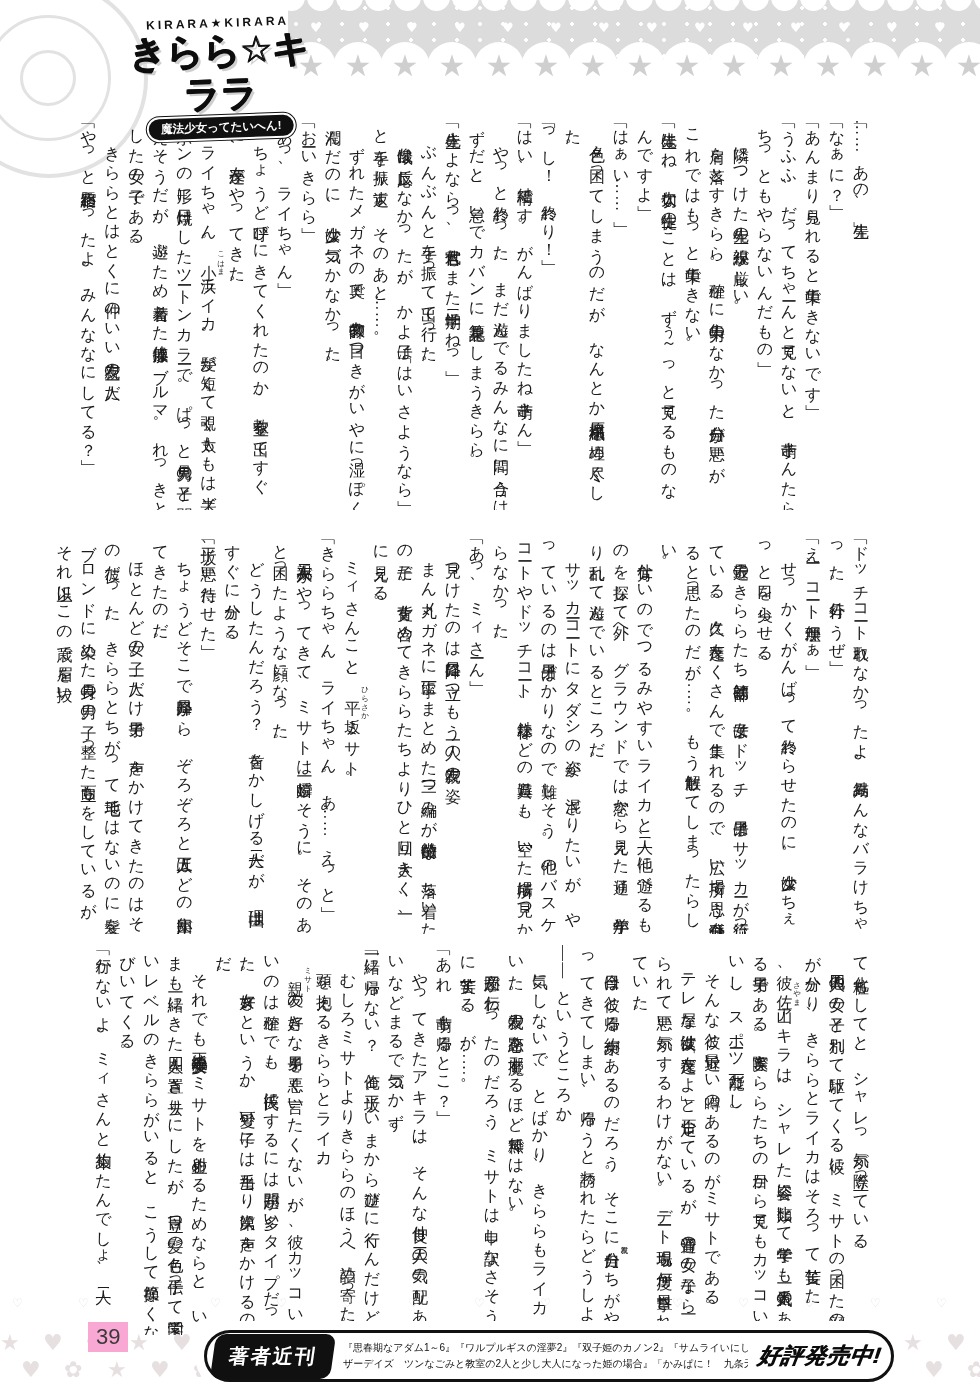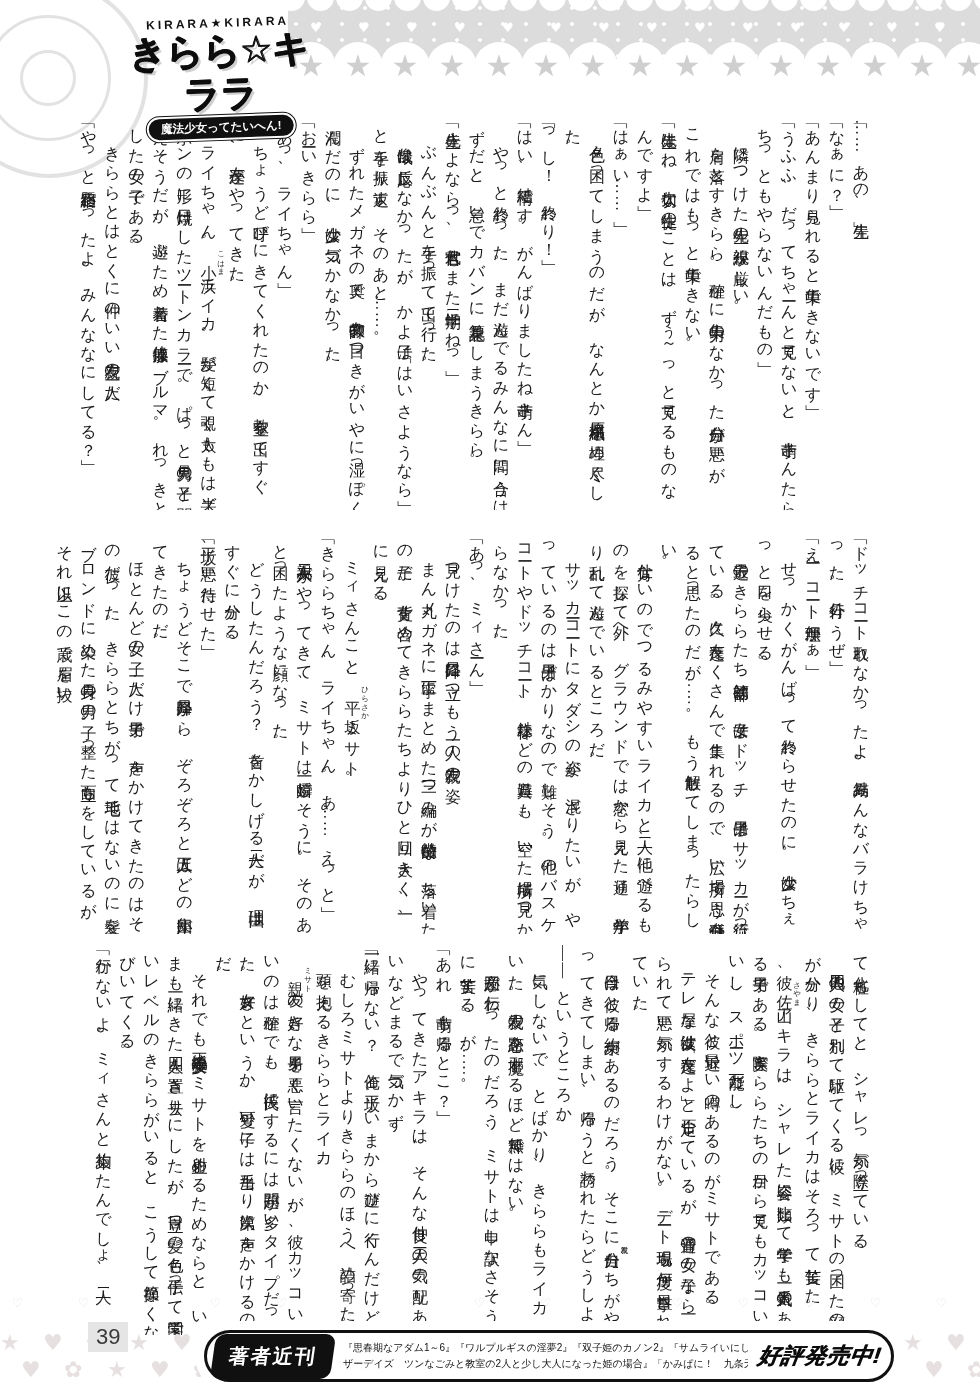--- a/index.html
+++ b/index.html
@@ -47,21 +47,21 @@
   .band3{top:945px;height:390px;}
 
   
   .bow-row{position:absolute;left:0;top:1296px;width:980px;height:20px;z-index:0;}
   .bow-row span{position:absolute;font-size:12px;color:#e7e2e2;font-family:"DejaVu Sans",sans-serif;}
   .bottom-pattern{position:absolute;left:0;top:1328px;width:980px;height:56px;z-index:0;}
   .bottom-pattern .motif{position:absolute;font-size:22px;color:var(--motif,#e7e0e0);
         font-family:"DejaVu Sans",sans-serif;line-height:1;}
 
   .page-num{position:absolute;left:88px;top:1322px;z-index:2;font-size:22px;color:#3a3a3a;
-        font-family:"Liberation Sans","DejaVu Sans",sans-serif;background:#e5e5e5;padding:2px 8px;}
+        font-family:"Liberation Sans","DejaVu Sans",sans-serif;background:#f9a8d4;padding:2px 8px;}
 
   
   .footer-pill{position:absolute;left:204px;top:1330px;width:690px;height:52px;z-index:2;
         background:#fff;border:3px solid var(--border,#111);border-radius:28px;
         box-shadow:0 0 0 9px #fff;display:flex;align-items:center;gap:10px;
         padding:0 10px 0 6px;box-sizing:border-box;
         font-family:"Liberation Sans","DejaVu Sans",sans-serif;}
   .pill-label{flex:0 0 auto;background:#101010;color:#fff;font-size:20px;font-weight:bold;
         padding:9px 16px;border-radius:10px;transform:skewX(-8deg);letter-spacing:2px;}
   .pill-titles{flex:1 1 auto;display:flex;flex-direction:column;justify-content:center;

